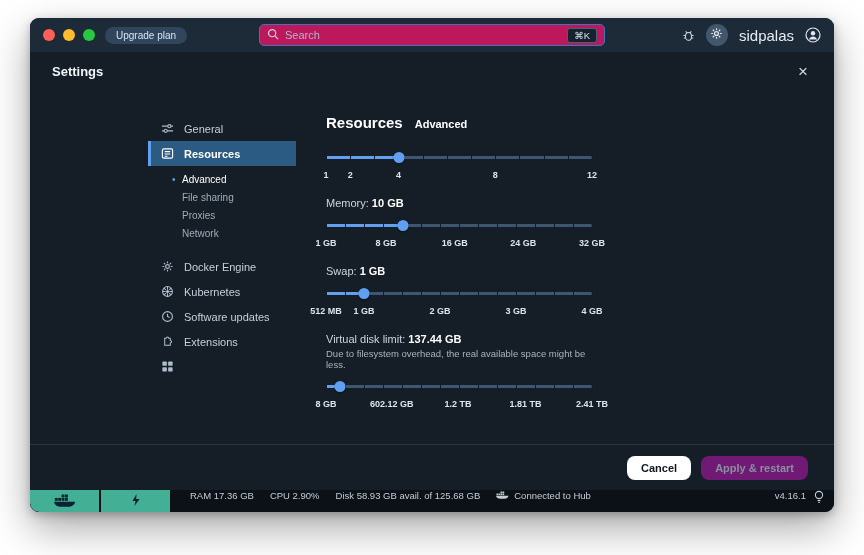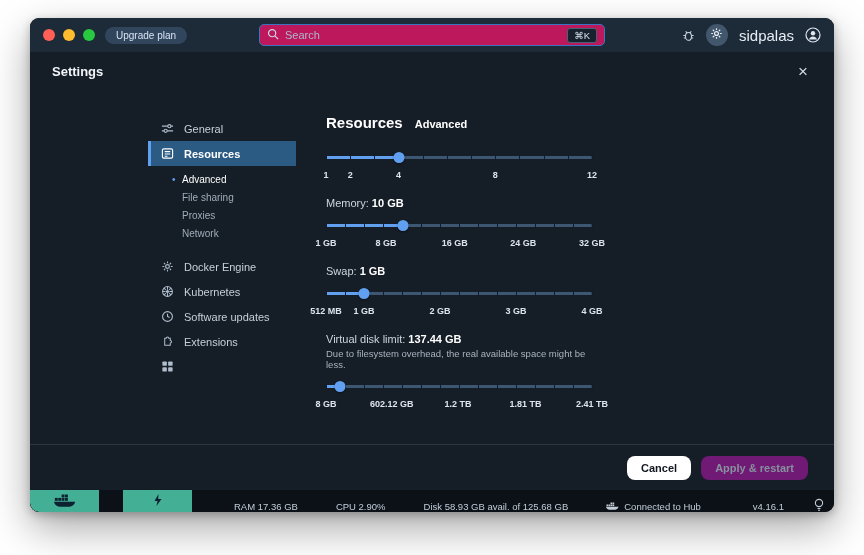--- a/index.html
+++ b/index.html
@@ -65,21 +65,21 @@
   .tick-labels { position:relative; height:11px; margin-top:6px; }
   .tick-label { position:absolute; transform:translateX(-50%); font-size:9px; font-weight:bold; color:#dde4eb; white-space:nowrap; }
 
   
   .footer { flex:0 0 46px; border-top:1px solid #2a3642; display:flex; align-items:center; justify-content:flex-end; gap:10px; padding:0 26px; }
   .btn { font-size:11px; font-weight:bold; padding:6px 14px; border-radius:8px; border:none; font-family:inherit;text-align:right; }
   .btn-cancel { background:#ffffff; color:#10171f; cursor:pointer; }
   .btn-apply { background:#701a75; color:#87919e; cursor:not-allowed; }
 
   
-  .statusbar { flex:0 0 22px; background:var(--statusbar-bg,#0b1117); display:flex; align-items:flex-end; font-size:9.5px; color:#c3cdd8;gap:22px; }
+  .statusbar { flex:0 0 22px; background:var(--statusbar-bg,#0b1117); display:flex; align-items:flex-start; font-size:9.5px; color:#c3cdd8; }
   .seg { height:22px; width:69px; background:var(--status-green,#43af94); display:flex; align-items:center; justify-content:center; cursor:pointer; }
   .seg.first { border-bottom-left-radius:9px; margin-right:2px; }
   .st { margin-left:16px; white-space:nowrap; }
   .st.first { margin-left:20px; }
   .hub { margin-left:16px; display:inline-flex; align-items:center; gap:5px; }
   .version { margin-left:auto; }
   .bulb { margin:0 10px 0 8px; display:flex; align-items:center; cursor:pointer; }
 </style>
 </head>
 <body>

